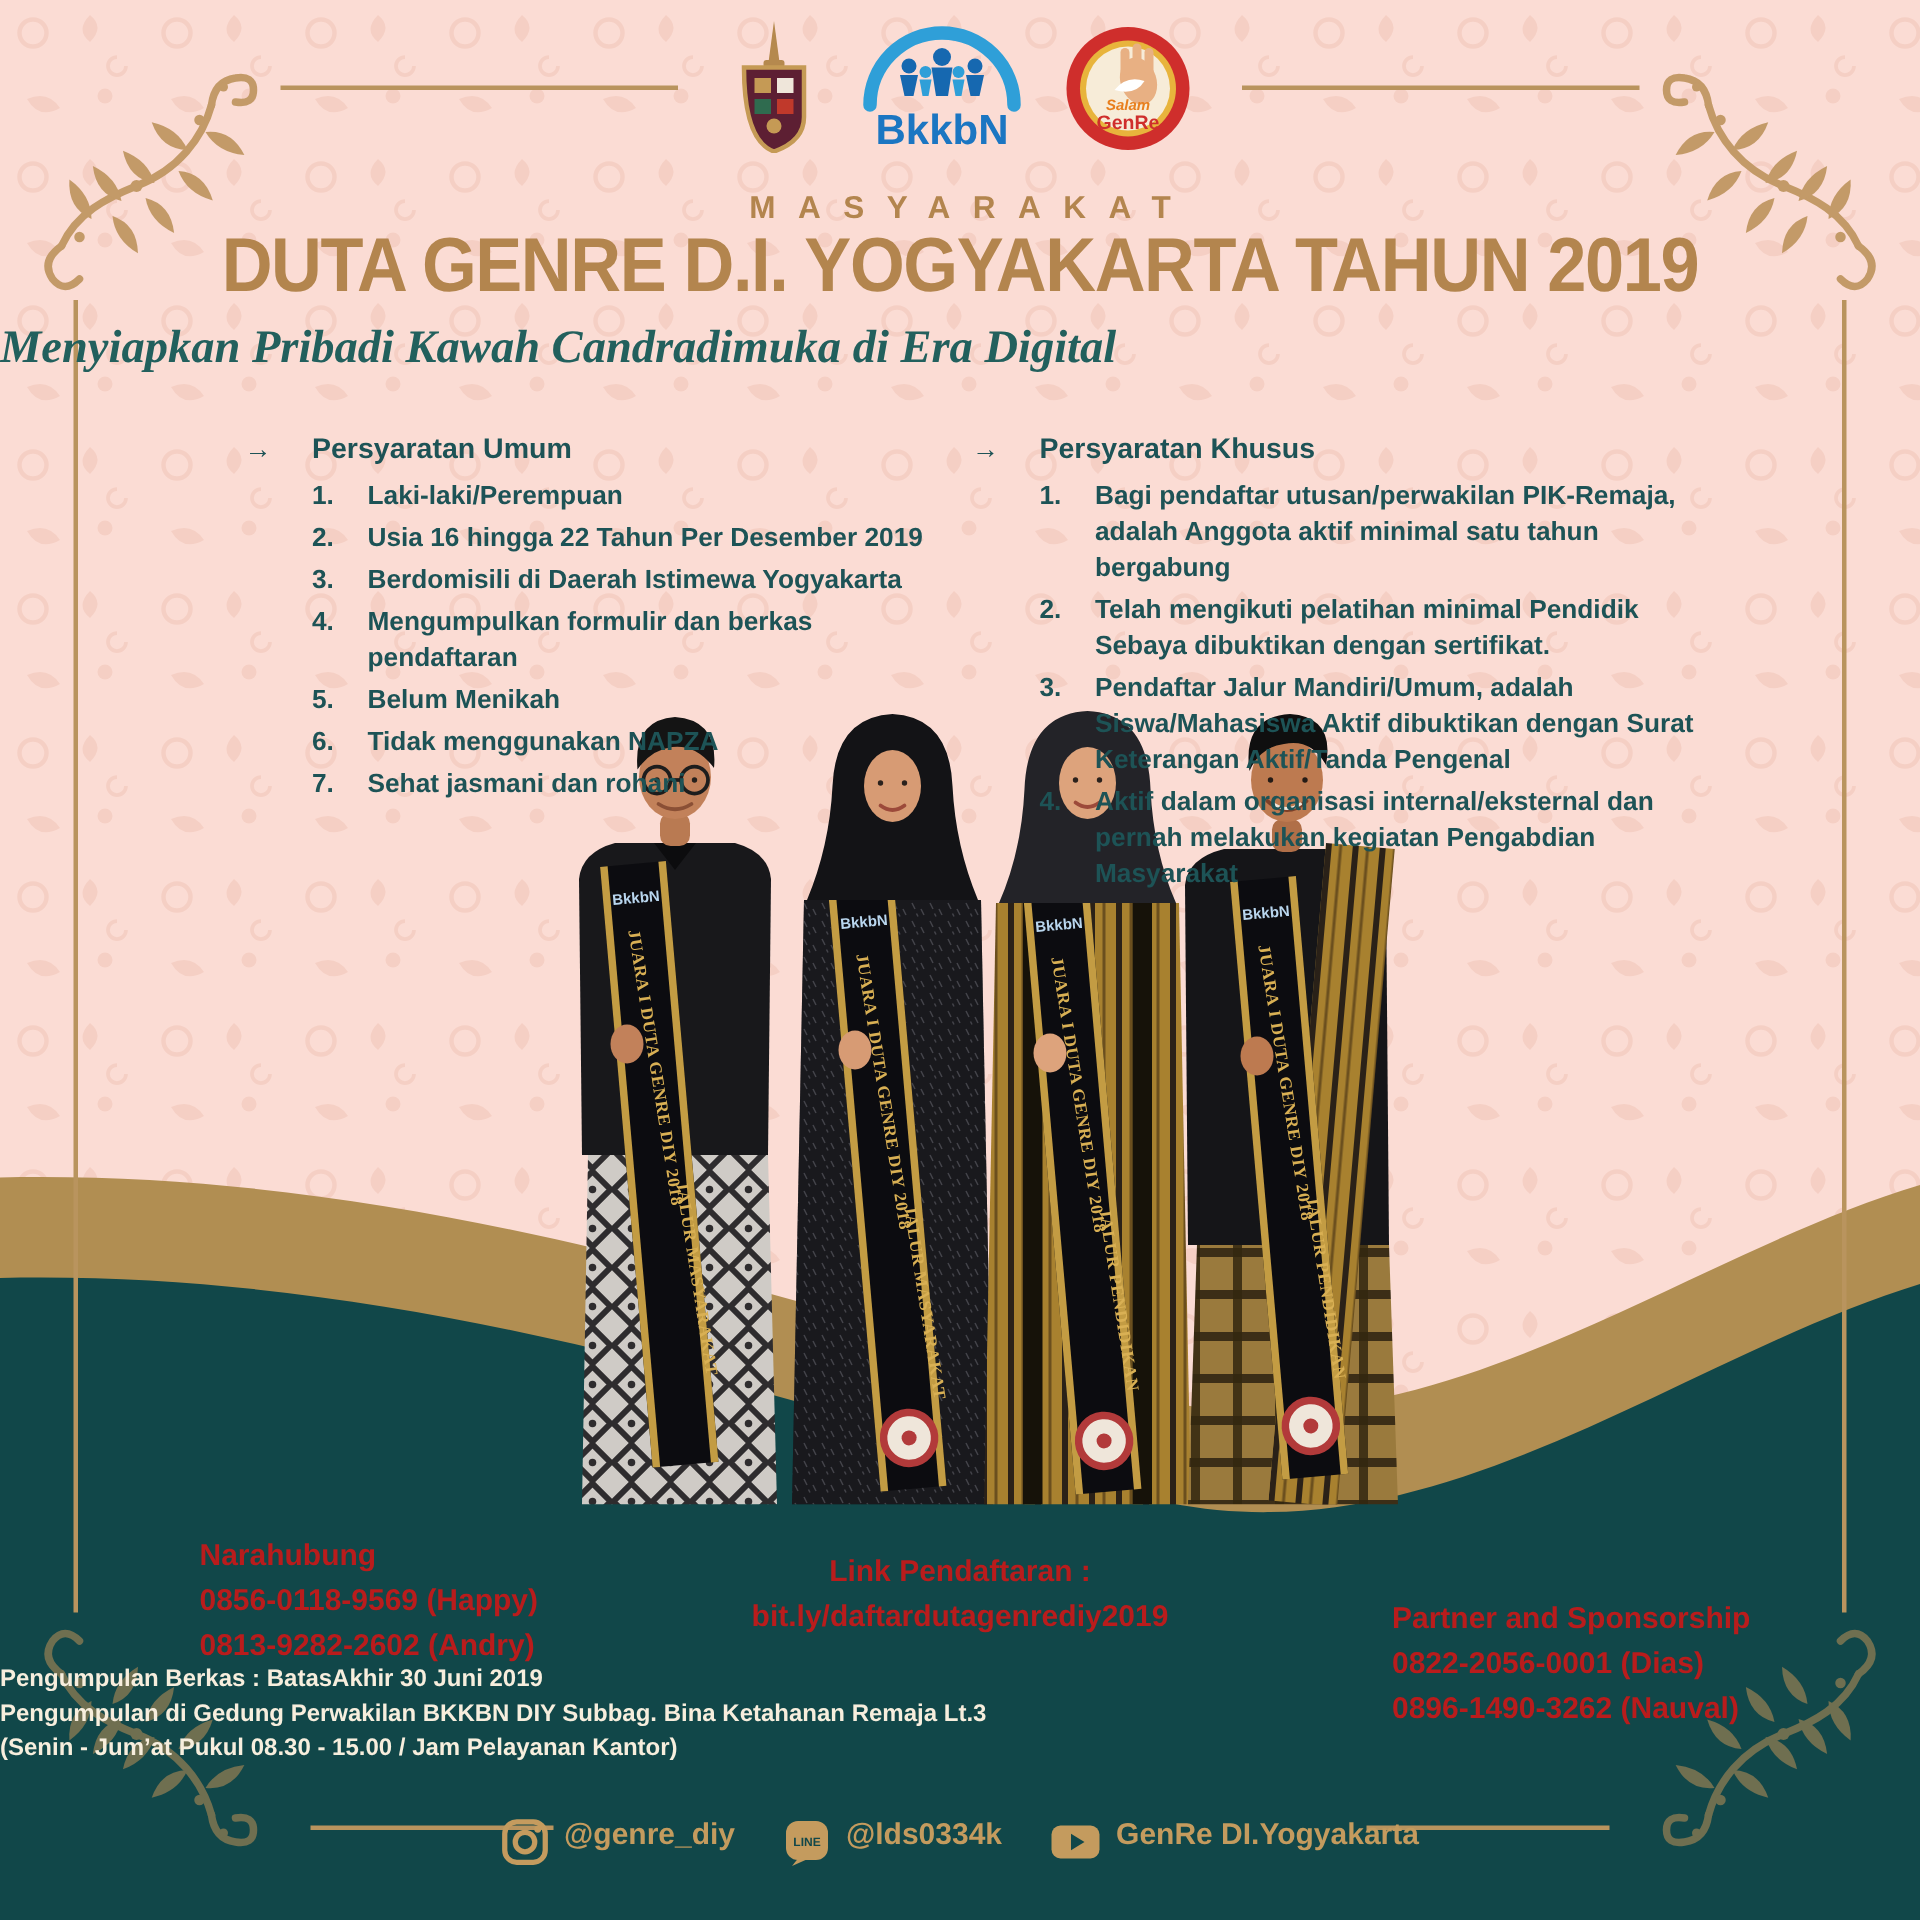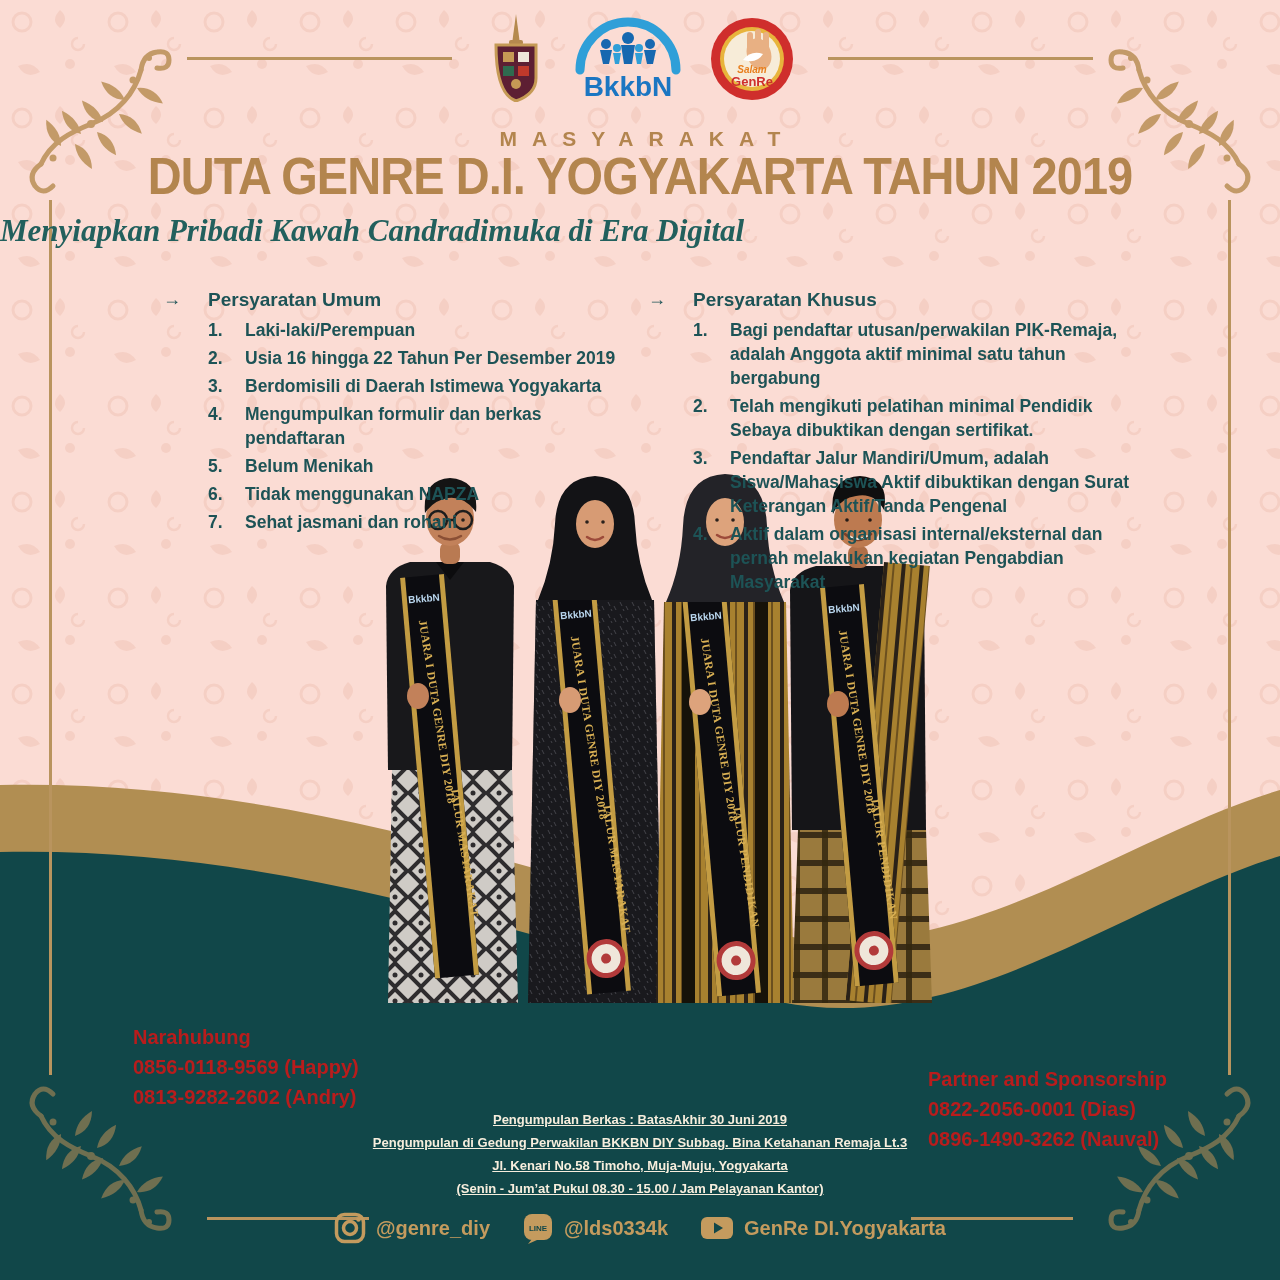--- a/index.html
+++ b/index.html
@@ -29,24 +29,24 @@
   .req-list{list-style:none;counter-reset:n;margin:7px 0 0;padding:0 0 0 45px;
             font-size:17.5px;font-weight:bold;line-height:24px;}
   .req-list li{counter-increment:n;margin-bottom:4px;padding-left:37px;position:relative;}
   .req-list li::before{content:counter(n) ".";position:absolute;left:0;}
 
   
   .fb{position:absolute;color:#b91c1c;font-weight:bold;z-index:6;}
   .fb-narahubung{left:133px;top:1022px;font-size:20px;line-height:30px;}
   .fb-link{left:0;right:0;top:1033px;text-align:center;font-size:20px;line-height:30px;}
   .fb-partner{left:928px;top:1018px;font-size:20px;line-height:30px;margin-top:46px;}
-  .fb-info{left:0;right:0;top:1108px;text-align:center;font-size:13px;line-height:23px;color:#f7eedd;text-decoration:underline;}
+  .fb-info{left:0;right:0;top:1108px;font-size:16px;line-height:23px;color:#f7eedd;}
   .social{position:absolute;left:0;right:0;top:1212px;display:flex;justify-content:center;
           gap:32px;align-items:center;color:#c49b5e;font-weight:bold;font-size:20px;z-index:6;}
-  .social .item{display:flex;align-items:center;gap:10px;}
+  .social .item{display:flex;gap:10px;}
 
   
   .bkkbn-word{font-family:"Liberation Sans",sans-serif;font-weight:bold;font-size:28px;fill:#1b76c2;}
   .salam-word{font-family:"Liberation Sans",sans-serif;font-weight:bold;font-style:italic;font-size:10px;fill:#e87f1e;}
   .genre-word{font-family:"Liberation Sans",sans-serif;font-weight:bold;font-size:13px;fill:#cf2e2c;}
   .sash-brand{font-family:"Liberation Sans",sans-serif;font-weight:bold;font-size:10px;fill:#b9d6ee;}
   .sash-line{font-family:"Liberation Serif",serif;font-weight:bold;font-size:11.5px;fill:#d9b054;letter-spacing:.5px;}
   .line-word{font-family:"Liberation Sans",sans-serif;font-weight:bold;font-size:8px;fill:#114749;}
   .fl{fill:none;stroke:currentColor;stroke-width:5;stroke-linecap:round;}
 </style>
@@ -316,31 +316,34 @@
       <li>Aktif dalam organisasi internal/eksternal dan pernah melakukan kegiatan Pengabdian Masyarakat</li>
     </ol>
   </div>
 
   <div class="fb fb-narahubung">
     <div>Narahubung</div>
     <div>0856-0118-9569 (Happy)</div>
     <div>0813-9282-2602 (Andry)</div>
   </div>
 
+  <div class="fb fb-link">
+    <div>Link Pendaftaran :</div>
+    <div>bit.ly/daftardutagenrediy2019</div>
+  </div>
 
   <div class="fb fb-partner">
     <div>Partner and Sponsorship</div>
     <div>0822-2056-0001 (Dias)</div>
     <div>0896-1490-3262 (Nauval)</div>
   </div>
 
   <div class="fb fb-info">
     <div>Pengumpulan Berkas : BatasAkhir 30 Juni 2019</div>
     <div>Pengumpulan di Gedung Perwakilan BKKBN DIY Subbag. Bina Ketahanan Remaja Lt.3</div>
-    <div>Jl. Kenari No.58 Timoho, Muja-Muju, Yogyakarta</div>
     <div>(Senin - Jum’at Pukul 08.30 - 15.00 / Jam Pelayanan Kantor)</div>
   </div>
 
   <div class="social">
     <div class="item">
       <svg width="32" height="32" viewBox="0 0 32 32">
         <rect x="2.5" y="2.5" width="27" height="27" rx="8" fill="none" stroke="#c49b5e" stroke-width="3.5"></rect>
         <circle cx="16" cy="16" r="6.5" fill="none" stroke="#c49b5e" stroke-width="3.5"></circle>
         <circle cx="24.5" cy="7.5" r="2.3" fill="#c49b5e"></circle>
       </svg>

